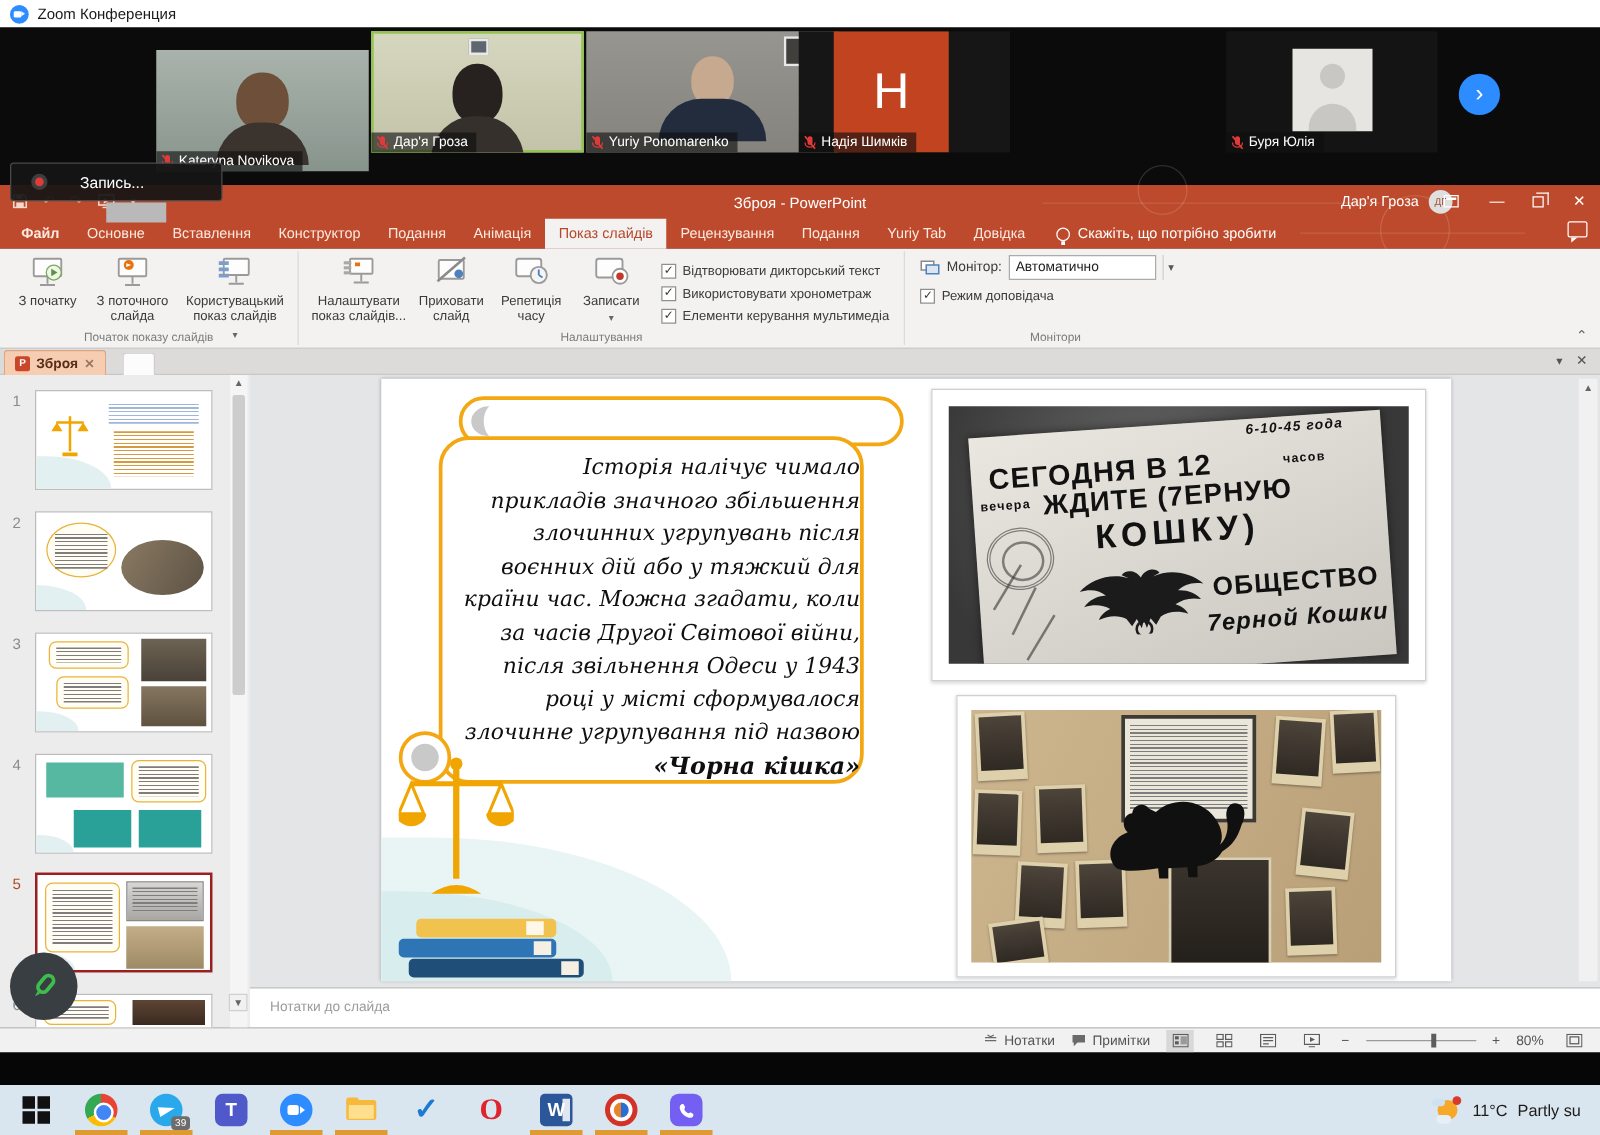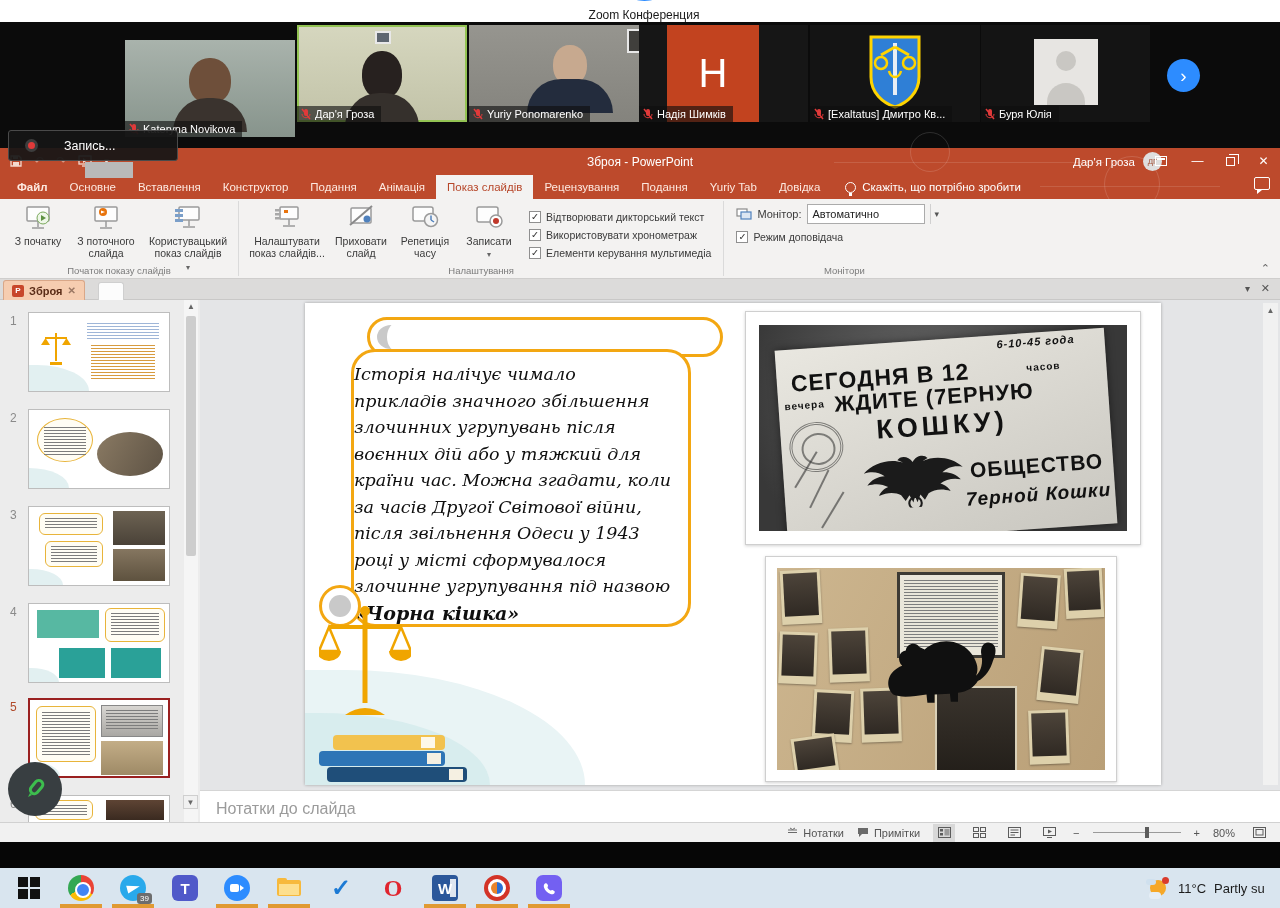--- a/index.html
+++ b/index.html
@@ -2,21 +2,21 @@
 <html><head>
 <meta charset="utf-8">
 <style>
   * { margin:0; padding:0; box-sizing:border-box; }
   html,body { background:#222; }
   body { font-family:"Liberation Sans", sans-serif; }
   #stage { position:relative; width:1280px; height:908px; overflow:hidden; background:#0b0b0b; }
   .abs { position:absolute; }
 
   
-  #zoom-titlebar { left:0; top:0; width:1280px; height:22px; background:#ffffff; display:flex; align-items:center; gap:7px; padding-left:8px;flex-direction:column; }
+  #zoom-titlebar { left:0; top:0; width:1280px; height:22px; background:#ffffff; display:flex; align-items:center; gap:7px; padding-left:8px; }
   #zoom-titlebar .title { font-size:12px; color:#1a1a1a; }
   .zoom-logo { width:15px; height:15px; border-radius:50%; background:#2d8cff; position:relative; }
   .zoom-logo::after { content:""; position:absolute; left:3px; top:5px; width:6px; height:5px; background:#fff; border-radius:1px; }
   .zoom-logo::before { content:""; position:absolute; left:9px; top:5px; border-left:3px solid #fff; border-top:2.5px solid transparent; border-bottom:2.5px solid transparent; }
 
   #video-strip { left:0; top:22px; width:1280px; height:126px; background:#0b0b0b; }
   .vtile { position:absolute; top:3px; height:97px; background:#1d1d1d; overflow:hidden; }
   .vtile.active { outline:2px solid #93c353; outline-offset:-2px; }
   .vname { position:absolute; left:0; bottom:0; display:flex; align-items:center; gap:4px; background:rgba(15,15,15,.62); color:#fff; font-size:11px; padding:2px 7px 2px 4px; max-width:100%; white-space:nowrap; overflow:hidden; }
   .person { position:absolute; left:50%; transform:translateX(-50%); }
@@ -106,21 +106,21 @@
 
   .wave1 { position:absolute; left:0; bottom:0; width:280px; height:115px; background:#e9f4f5; border-top-right-radius:240px 115px; }
   .wave2 { position:absolute; left:0; bottom:0; width:185px; height:72px; background:#d8edee; border-top-right-radius:170px 72px; }
 
   #scroll-band { position:absolute; left:62px; top:14px; width:356px; height:40px; border:3px solid #f3a712; border-radius:20px; background:#fff; }
   #band-curl { position:absolute; left:72px; top:22px; width:28px; height:24px; border-radius:50%; background:#c9c9c9; }
   #band-curl::after { content:""; position:absolute; left:10px; top:-3px; width:22px; height:30px; border-radius:50%; background:#fff; }
   #scroll-body { position:absolute; left:46px; top:46px; width:340px; height:278px; border:3px solid #f3a712; border-radius:24px; background:#fff; padding-top:9px; }
   #bottom-curl { position:absolute; left:14px; top:282px; width:42px; height:42px; border:3px solid #f3a712; border-radius:50%; background:#fff; }
   #bottom-curl::after { content:""; position:absolute; left:7px; top:7px; width:22px; height:22px; border-radius:50%; background:#c9c9c9; }
-  .slide-line { text-align:left; font-family:"DejaVu Serif", serif; font-style:italic; font-size:17.5px; line-height:26.5px; color:#0f0f0f; }
+  .slide-line { text-align:right; font-family:"DejaVu Serif", serif; font-style:italic; font-size:17.5px; line-height:26.5px; color:#0f0f0f; }
   .slide-line.bold { font-weight:bold; font-size:19px; }
 
   .photo-frame { position:absolute; background:#fff; border:1px solid #cfcfcf; box-shadow:0 1px 3px rgba(0,0,0,.18); }
   #photo1 { left:440px; top:8px; width:396px; height:234px; padding:13px; }
   #photo1-inner { width:100%; height:100%; background:radial-gradient(circle at 45% 35%, #6b6b6b, #383838 75%); position:relative; overflow:hidden; }
   #note-paper { position:absolute; left:22px; top:14px; width:330px; height:196px; background:linear-gradient(160deg,#e9e7e0,#c9c7c0); transform:rotate(-4deg); box-shadow:0 0 8px rgba(0,0,0,.5); }
   .marker { color:#111; font-weight:bold; letter-spacing:1px; line-height:1.05; font-family:"Liberation Sans", sans-serif; }
   .stamp { position:absolute; left:8px; top:74px; width:54px; height:50px; border:3px double #4a4a48; border-radius:50%; opacity:.65; }
   .stamp::after { content:""; position:absolute; left:9px; top:8px; width:30px; height:28px; border:2px solid #4a4a48; border-radius:50%; }
   .squiggle { position:absolute; width:42px; height:0; border-top:2px solid #333; opacity:.6; }
@@ -130,21 +130,21 @@
   .mug { position:absolute; background:#ddd0ab; padding:3px 3px 8px 3px; box-shadow:0 1px 2px rgba(0,0,0,.35); }
   .mug .ph { width:100%; height:100%; background:linear-gradient(#4d443a,#2f2923); }
   .doc-sheet { position:absolute; left:120px; top:4px; width:108px; height:86px; background:#eae6da; border:3px solid #3d3a34; padding:5px 4px; }
   .doorway { position:absolute; left:158px; top:118px; width:82px; height:96px; background:linear-gradient(#3a342d,#211d18); border:2px solid #d9d0b8; }
 
   
   #pen-btn { left:8px; top:762px; width:54px; height:54px; border-radius:50%; background:#383e41; display:flex; align-items:center; justify-content:center; z-index:40; cursor:pointer; }
 
   
   #notes-bar { left:200px; top:790px; width:1080px; height:32px; background:#fff; border-top:1px solid #d5d5d5; }
-  #notes-bar .ph-text { position:absolute; left:16px; top:9px; font-size:16px; color:#9b9b9b; }
+  #notes-bar .ph-text { position:absolute; left:16px; top:9px; font-size:11px; color:#9b9b9b; }
   #notes-collapse { position:absolute; left:-17px; top:4px; width:15px; height:14px; background:#f1f1f1; border:1px solid #cfcfcf; color:#666; font-size:8px; text-align:center; line-height:13px; cursor:pointer; }
   #status-bar { left:0; top:822px; width:1280px; height:20px; background:#f1f1f1; border-top:1px solid #d1d1d1; display:flex; align-items:center; font-size:11px; color:#555; }
   .sb-left { display:flex; align-items:center; gap:14px; padding-left:10px; }
   .sb-right { margin-left:auto; display:flex; align-items:center; gap:13px; padding-right:10px; }
   .sb-item { display:flex; align-items:center; gap:5px; cursor:pointer; white-space:nowrap; }
   .viewbtn { width:22px; height:18px; display:flex; align-items:center; justify-content:center; cursor:pointer; }
   .viewbtn.sel { background:#d8d8d8; }
   .zoom-track { width:88px; height:1px; background:#9a9a9a; position:relative; cursor:pointer; }
   .zoom-handle { position:absolute; left:52px; top:-5px; width:4px; height:11px; background:#5c5c5c; }
 
@@ -247,38 +247,20 @@
       <div class="vname">
         <svg width="10" height="12" viewBox="0 0 10 12">
             <rect x="3" y="1" width="4" height="7" rx="2" fill="#e03a3a"></rect>
             <path d="M1 6 c0 5 8 5 8 0" stroke="#e03a3a" fill="none"></path>
             <line x1="1" y1="1" x2="9" y2="11" stroke="#e03a3a" stroke-width="1.5"></line>
           </svg>
         <span>Надія Шимків</span>
       </div>
     </div>
 
-    <div class="vtile" style="left:810px;width:170px;background:#141414;">
-      <svg width="56" height="78" viewBox="0 0 56 78" style="position:absolute;left:57px;top:8px;">
-        <path d="M4 4 h48 v40 c0 16 -12 26 -24 30 c-12 -4 -24 -14 -24 -30 Z" fill="#2f7fd6" stroke="#ffd400" stroke-width="3"></path>
-        <line x1="28" y1="10" x2="28" y2="62" stroke="#e8eef5" stroke-width="4"></line>
-        <path d="M28 14 l-14 8 M28 14 l14 8" stroke="#ffd400" stroke-width="3" fill="none"></path>
-        <circle cx="14" cy="30" r="6" fill="none" stroke="#ffd400" stroke-width="2.5"></circle>
-        <circle cx="42" cy="30" r="6" fill="none" stroke="#ffd400" stroke-width="2.5"></circle>
-        <path d="M22 38 c2 8 10 8 12 0" stroke="#ffd400" stroke-width="2.5" fill="none"></path>
-      </svg>
-      <div class="vname">
-        <svg width="10" height="12" viewBox="0 0 10 12">
-            <rect x="3" y="1" width="4" height="7" rx="2" fill="#e03a3a"></rect>
-            <path d="M1 6 c0 5 8 5 8 0" stroke="#e03a3a" fill="none"></path>
-            <line x1="1" y1="1" x2="9" y2="11" stroke="#e03a3a" stroke-width="1.5"></line>
-          </svg>
-        <span>[Exaltatus] Дмитро Кв...</span>
-      </div>
-    </div>
 
     <div class="vtile" style="left:981px;width:169px;background:#141414;">
       <div class="avatar-ph">
         <div class="ph-head"></div>
         <div class="ph-body"></div>
       </div>
       <div class="vname">
         <svg width="10" height="12" viewBox="0 0 10 12">
             <rect x="3" y="1" width="4" height="7" rx="2" fill="#e03a3a"></rect>
             <path d="M1 6 c0 5 8 5 8 0" stroke="#e03a3a" fill="none"></path>

